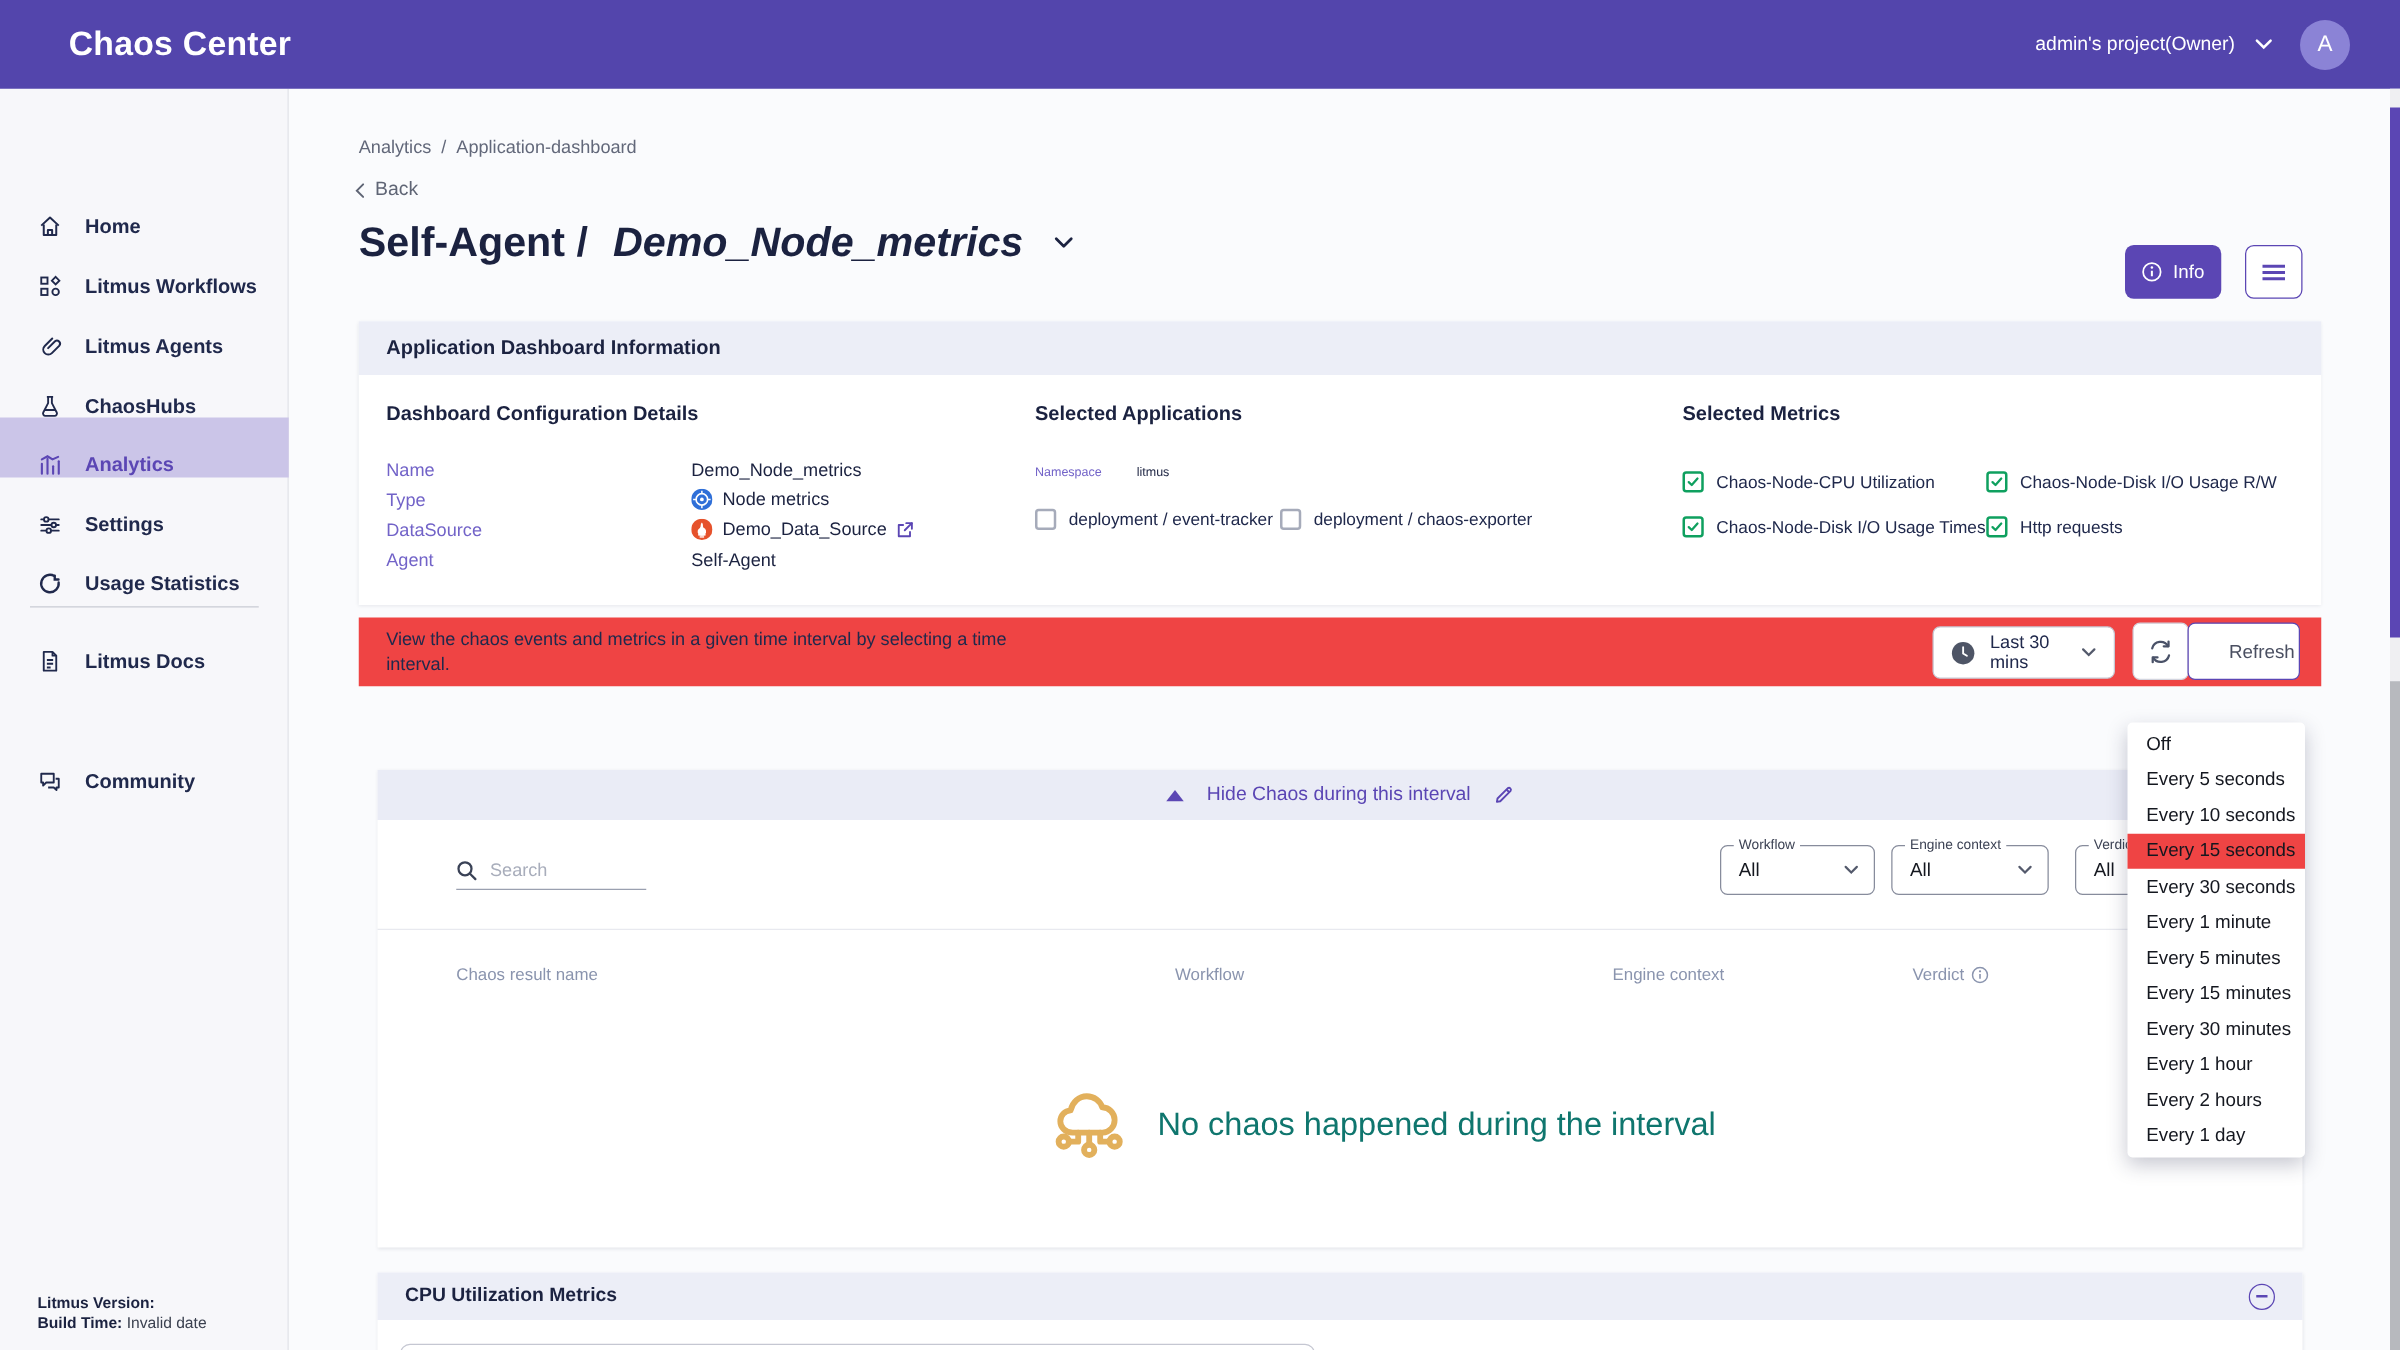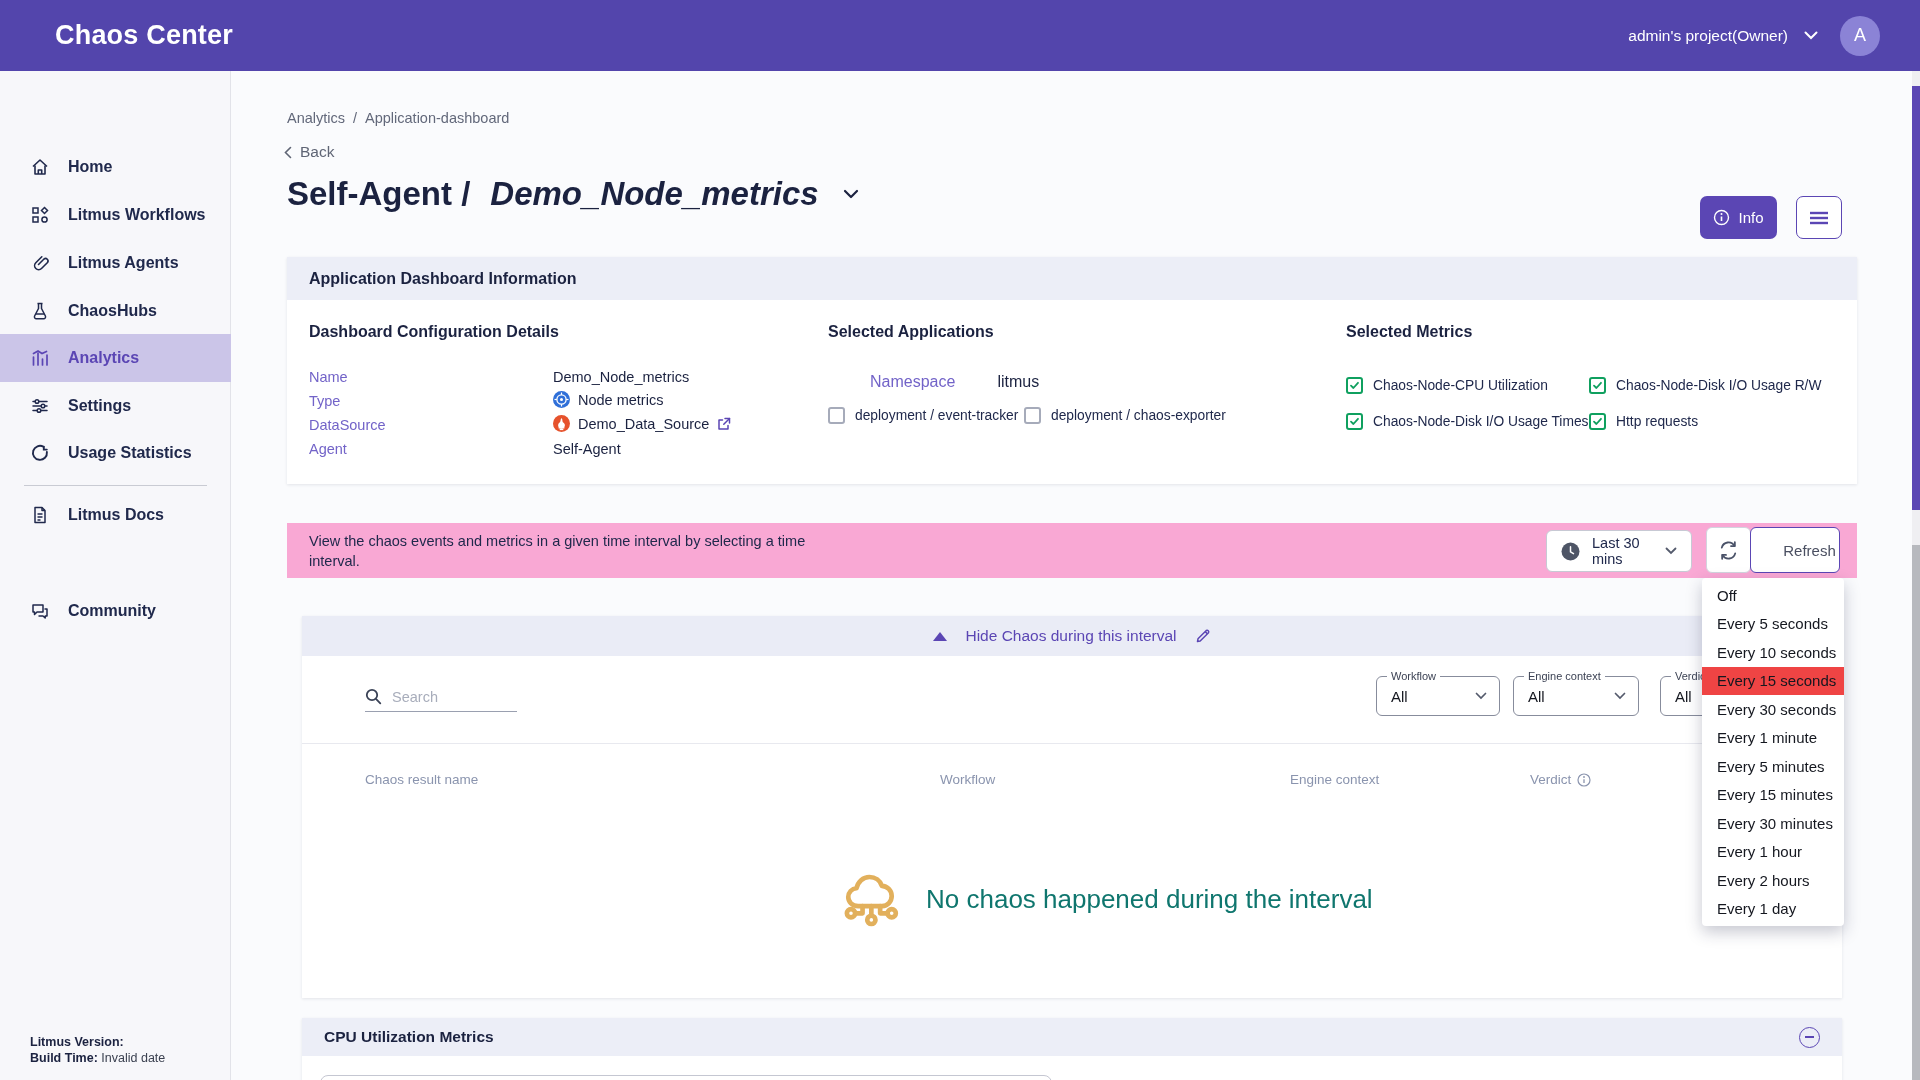--- a/index.html
+++ b/index.html
@@ -12,21 +12,21 @@
     display:flex; align-items:center; justify-content:space-between; padding:0 40px 0 55px; z-index:60; }
   .app-title { color:#fff; font-size:27px; font-weight:bold; letter-spacing:.2px; }
   .topbar-right { display:flex; align-items:center; gap:22px; }
   .project-sel { display:flex; align-items:center; gap:16px; color:#fff; font-size:15.5px; cursor:pointer; }
   .avatar { width:40px; height:40px; border-radius:50%; background:#8B83D6; color:#fff;
     display:flex; align-items:center; justify-content:center; font-size:18px; }
 
   
   .sidebar { position:absolute; left:0; top:71px; width:231px; height:1009px; background:#F7F7FA;
     border-right:1px solid #E2E3E9; z-index:50; }
-  .nav-item { position:absolute; left:0; width:231px; height:48px; display:flex; align-items:center;
+  .nav-item { position:absolute; left:0; width:231px; height:48px; display:flex; align-items:flex-end;
     gap:18px; padding-left:30px; font-size:16px; font-weight:600; color:#20294C; cursor:pointer; }
   .nav-item svg { flex:0 0 auto; }
   .nav-item.active { background:#CBC5E8; color:#5B46B4; }
   .side-divider { position:absolute; left:24px; width:183px; height:0; border-top:1px solid #C9CBD3; }
   .side-footer { position:absolute; left:30px; bottom:14px; font-size:12.5px; line-height:16px; }
   .side-footer b { color:#1B2240; }
   .side-footer span { font-weight:normal; color:#3B4150; }
 
   
   .breadcrumb { position:absolute; left:287px; top:110px; font-size:14.5px; color:#62687A; display:flex; gap:8px; }
@@ -44,30 +44,30 @@
 
   
   .panel { position:absolute; background:#fff; box-shadow:0 1px 3px rgba(20,25,60,.10); }
   .panel-strip { background:#ECEEF7; display:flex; align-items:center; padding:0 22px;
     font-weight:bold; font-size:16px; color:#1B2240; }
   #info-panel { left:287px; top:257px; width:1570px; height:227px; }
   #info-panel .panel-strip { height:43px; }
   .col-title { position:absolute; top:66px; font-size:16px; font-weight:bold; color:#1B2240; }
   .cfg-label { position:absolute; font-size:14.5px; color:#7263C8; }
   .cfg-value { position:absolute; font-size:14.5px; color:#1B2240; display:flex; align-items:center; gap:8px; }
-  .ns-row { position:absolute; left:541px; top:116px; font-size:16px; display:flex; gap:42px;margin-left:42px; }
+  .ns-row { position:absolute; left:541px; top:116px; font-size:10px; display:flex; gap:28px; }
   .ns-label { color:#7263C8; }
   .chk-row { position:absolute; display:flex; align-items:center; gap:10px; font-size:13.8px; color:#20294C; }
   .chk { width:17px; height:17px; border-radius:3px; background:#fff; flex:0 0 auto; position:relative; }
   .chk.off { border:2px solid #A6ABBA; }
   .chk.on { border:2px solid #0FA05F; }
   .chk.on svg { position:absolute; left:1px; top:1px; }
 
   
-  #interval-bar { position:absolute; left:287px; top:523px; width:1570px; height:55px; background:#f9a8d4; }
+  #interval-bar { position:absolute; left:287px; top:494px; width:1570px; height:55px; background:#ef4444; }
   .interval-text { position:absolute; left:22px; top:8px; width:540px; font-size:14.5px; line-height:20px; color:#20294C; }
   .time-select { position:absolute; left:1259px; top:7px; width:146px; height:42px; background:#fff;
     border:1px solid #C7C9D4; border-radius:6px; display:flex; align-items:center; gap:12px; padding:0 14px; cursor:pointer; }
   .time-select .ts-label { font-size:14.5px; color:#20294C; flex:1; }
   .refresh-icon-btn { position:absolute; left:1419px; top:4px; width:45px; height:46px; background:#fff;
     border:1px solid #D2D4DE; border-radius:6px; display:flex; align-items:center; justify-content:center; cursor:pointer; }
   .refresh-btn { position:absolute; left:1463px; top:4px; width:90px; height:46px; background:#fff;
     border:1.5px solid #5B46B4; border-radius:6px; display:flex; align-items:center; justify-content:center;
     gap:10px; font-size:15px; color:#4A4F61; cursor:pointer;padding-left:39px; }
 

